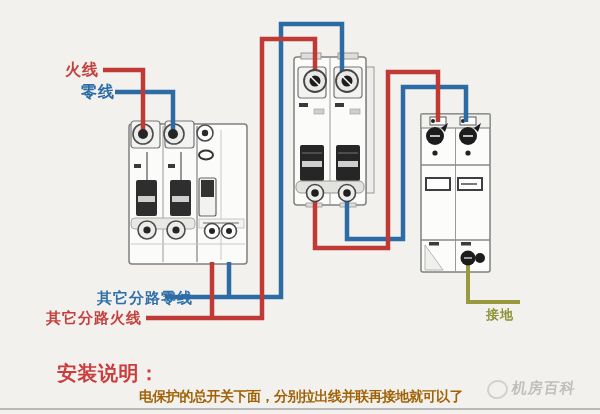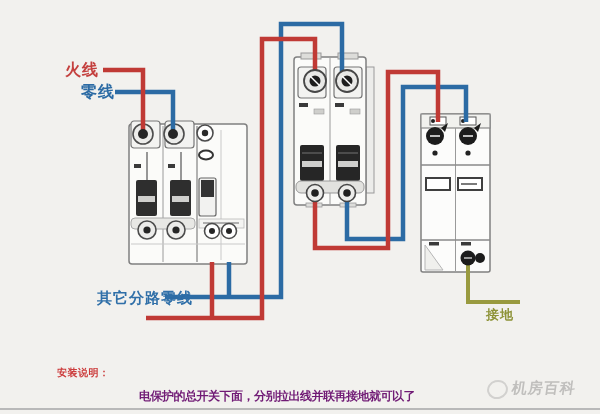--- a/index.html
+++ b/index.html
@@ -16,23 +16,23 @@
     font-weight:bold;
     white-space:nowrap;
     line-height:18px;
     letter-spacing:1px;
   }
   .lbl-live{left:65px;top:61px;font-size:16px;color:#c4403e;}
   .lbl-neutral{left:81px;top:83px;font-size:16px;color:#2c6ba4;}
   .lbl-branch-neutral{left:68px;top:289px;font-size:15px;color:#2f6fa8;margin-left:29px;}
   .lbl-branch-live{left:46px;top:309px;font-size:15px;color:#c4403e;}
   .lbl-ground{left:486px;top:306px;font-size:13px;color:#8e9338;}
-  .note-heading{left:57px;top:364px;font-size:10px;color:#cc3c3c;letter-spacing:0.5px;}
+  .note-heading{left:57px;top:364px;font-size:20px;color:#cc3c3c;letter-spacing:0.5px;}
   .note-line1{left:139px;top:364px;font-size:16px;color:#414141;letter-spacing:-0.5px;}
-  .note-line2{left:139px;top:387px;font-size:12px;color:#701a75;letter-spacing:-0.5px;}
+  .note-line2{left:139px;top:387px;font-size:14px;color:#a16207;letter-spacing:-0.5px;}
   .watermark{
     left:512px;top:379px;font-size:15px;color:#c0bfbd;
     transform:skewX(-8deg);letter-spacing:1px;
   }
   .watermark-logo{
     position:absolute;left:487px;top:380px;
     width:17px;height:15px;
     border:2px solid #d2d1cf;border-radius:50%;
     transform:rotate(-15deg);
   }
@@ -177,20 +177,21 @@
 
       <circle cx="468" cy="258" r="7.5" fill="#1c1c1c"></circle>
       <circle cx="480" cy="258" r="5" fill="#1c1c1c"></circle>
       <line x1="464" y1="258" x2="472" y2="258" stroke="#dedede" stroke-width="1.3"></line>
     </g>
   </svg>
 
   <div class="label lbl-live">火线</div>
   <div class="label lbl-neutral">零线</div>
   <div class="label lbl-branch-neutral">其它分路零线</div>
+  <div class="label lbl-branch-live">其它分路火线</div>
   <div class="label lbl-ground">接地</div>
 
   <div class="label note-heading">安装说明：</div>
   <div class="label note-line2">电保护的总开关下面，分别拉出线并联再接地就可以了</div>
 
   <div class="watermark-logo"></div>
   <div class="label watermark">机房百科</div>
 
   <div class="bottom-rule"></div>
 </div>

